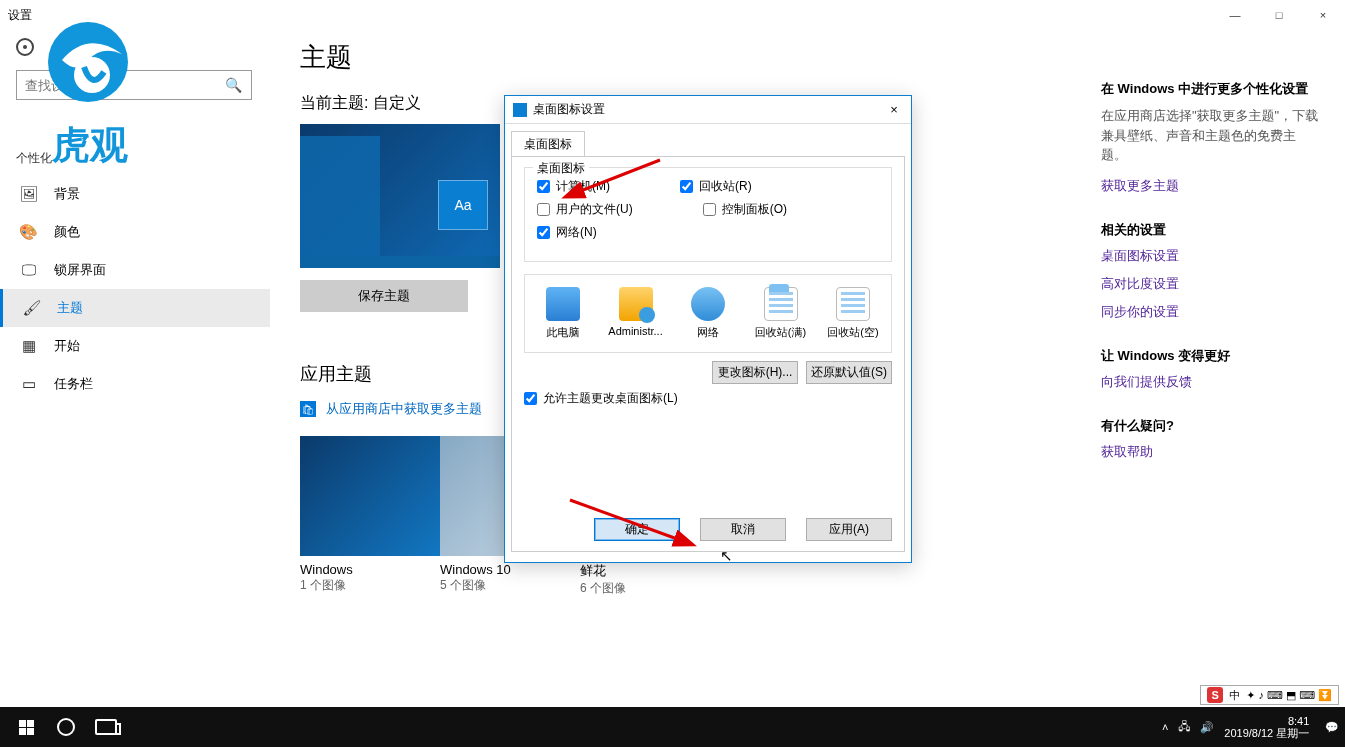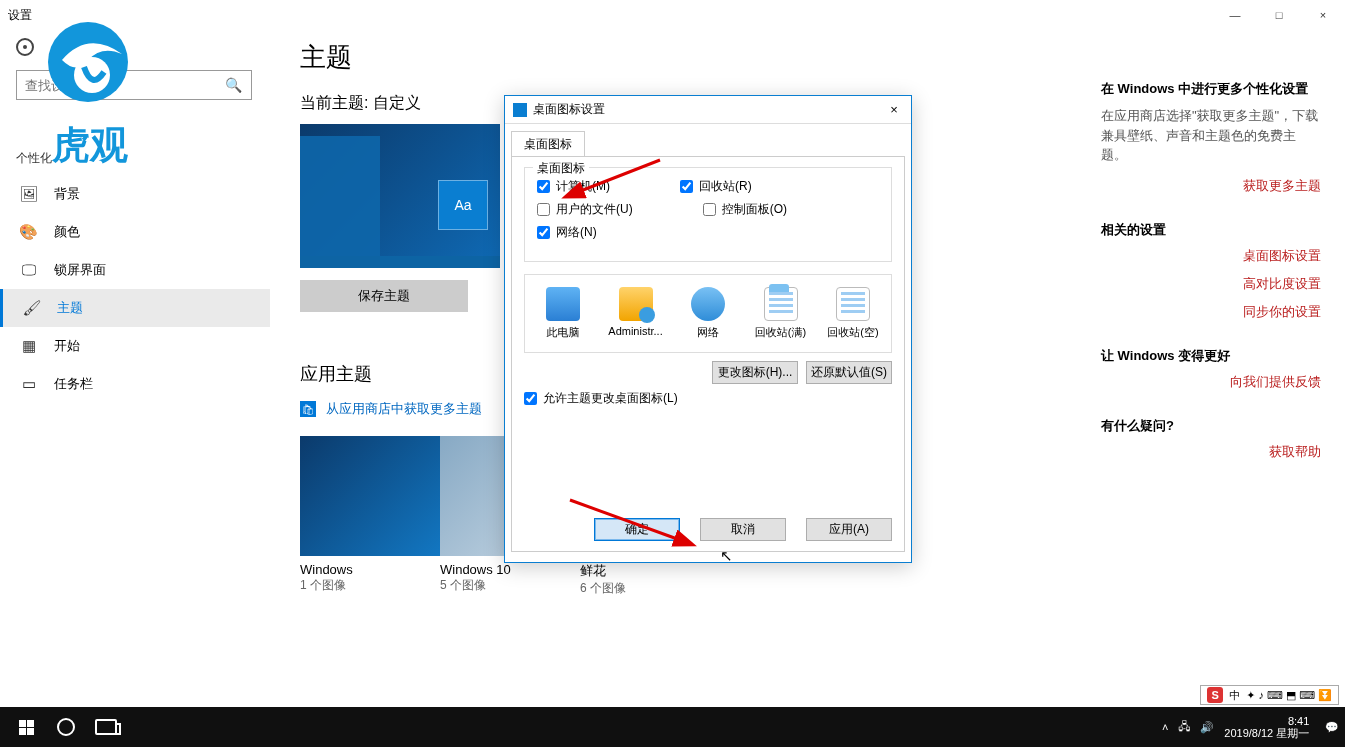--- a/index.html
+++ b/index.html
@@ -35,21 +35,21 @@
 .theme-tile { width:140px; }
 .theme-thumb { width:140px; height:120px; background:#0b3a6b; background:linear-gradient(135deg,#0b3a6b,#1277c2); position:relative; }
 .theme-thumb.win10 { background:linear-gradient(135deg,#87a9c4,#c8d8e5); }
 .theme-thumb.flowers { background:linear-gradient(135deg,#cfd6c4,#b3c5a6); }
 .theme-thumb .flag { position:absolute; right:4px; bottom:4px; width:18px; height:18px; border-radius:50%; background:conic-gradient(#d00 0 90deg,#0a0 90deg 180deg,#05f 180deg 270deg,#fb0 270deg 360deg); }
 .theme-name { font-size:13px; margin-top:6px; }
 .theme-count { font-size:12px; color:#666; }
 .right-panel { position:absolute; right:24px; top:80px; width:220px; font-size:13px; }
 .rp-heading { font-weight:600; margin-bottom:8px; }
 .rp-text { color:#555; margin-bottom:12px; line-height:1.5; }
-.rp-link { color:#b91c1c; cursor:pointer; margin-bottom:10px; display:block;text-align:right; }
+.rp-link { color:#4c1d95; cursor:pointer; margin-bottom:10px; display:block; }
 .rp-section { margin-top:26px; }
 .logo-overlay { position:absolute; left:32px; top:20px; width:130px; height:150px; pointer-events:none; z-index:5; }
 .dialog { position:absolute; left:504px; top:95px; width:408px; height:468px; background:#fff; border:1px solid #0a7ed1; box-shadow:0 4px 20px rgba(0,0,0,.2); z-index:10; }
 .dlg-title { height:28px; display:flex; align-items:center; padding:0 8px; font-size:12px; border-bottom:1px solid #ddd; }
 .dlg-title .sysico { width:14px; height:14px; background:#0a7ed1; margin-right:6px; }
 .dlg-close { position:absolute; right:6px; top:4px; width:22px; height:18px; display:flex; align-items:center; justify-content:center; font-size:13px; cursor:pointer; }
 .dlg-tab { margin:6px 0 0 6px; border:1px solid #ccc; border-bottom:none; padding:4px 12px; font-size:12px; display:inline-block; background:#fff; position:relative; top:1px; }
 .dlg-body { border:1px solid #ccc; margin:0 6px 6px; padding:10px 12px 10px; height:396px; position:relative; }
 .fieldset { border:1px solid #ddd; padding:10px 12px 14px; margin-bottom:12px; position:relative; }
 .fieldset > .legend { position:absolute; top:-8px; left:8px; background:#fff; padding:0 4px; font-size:12px; }

